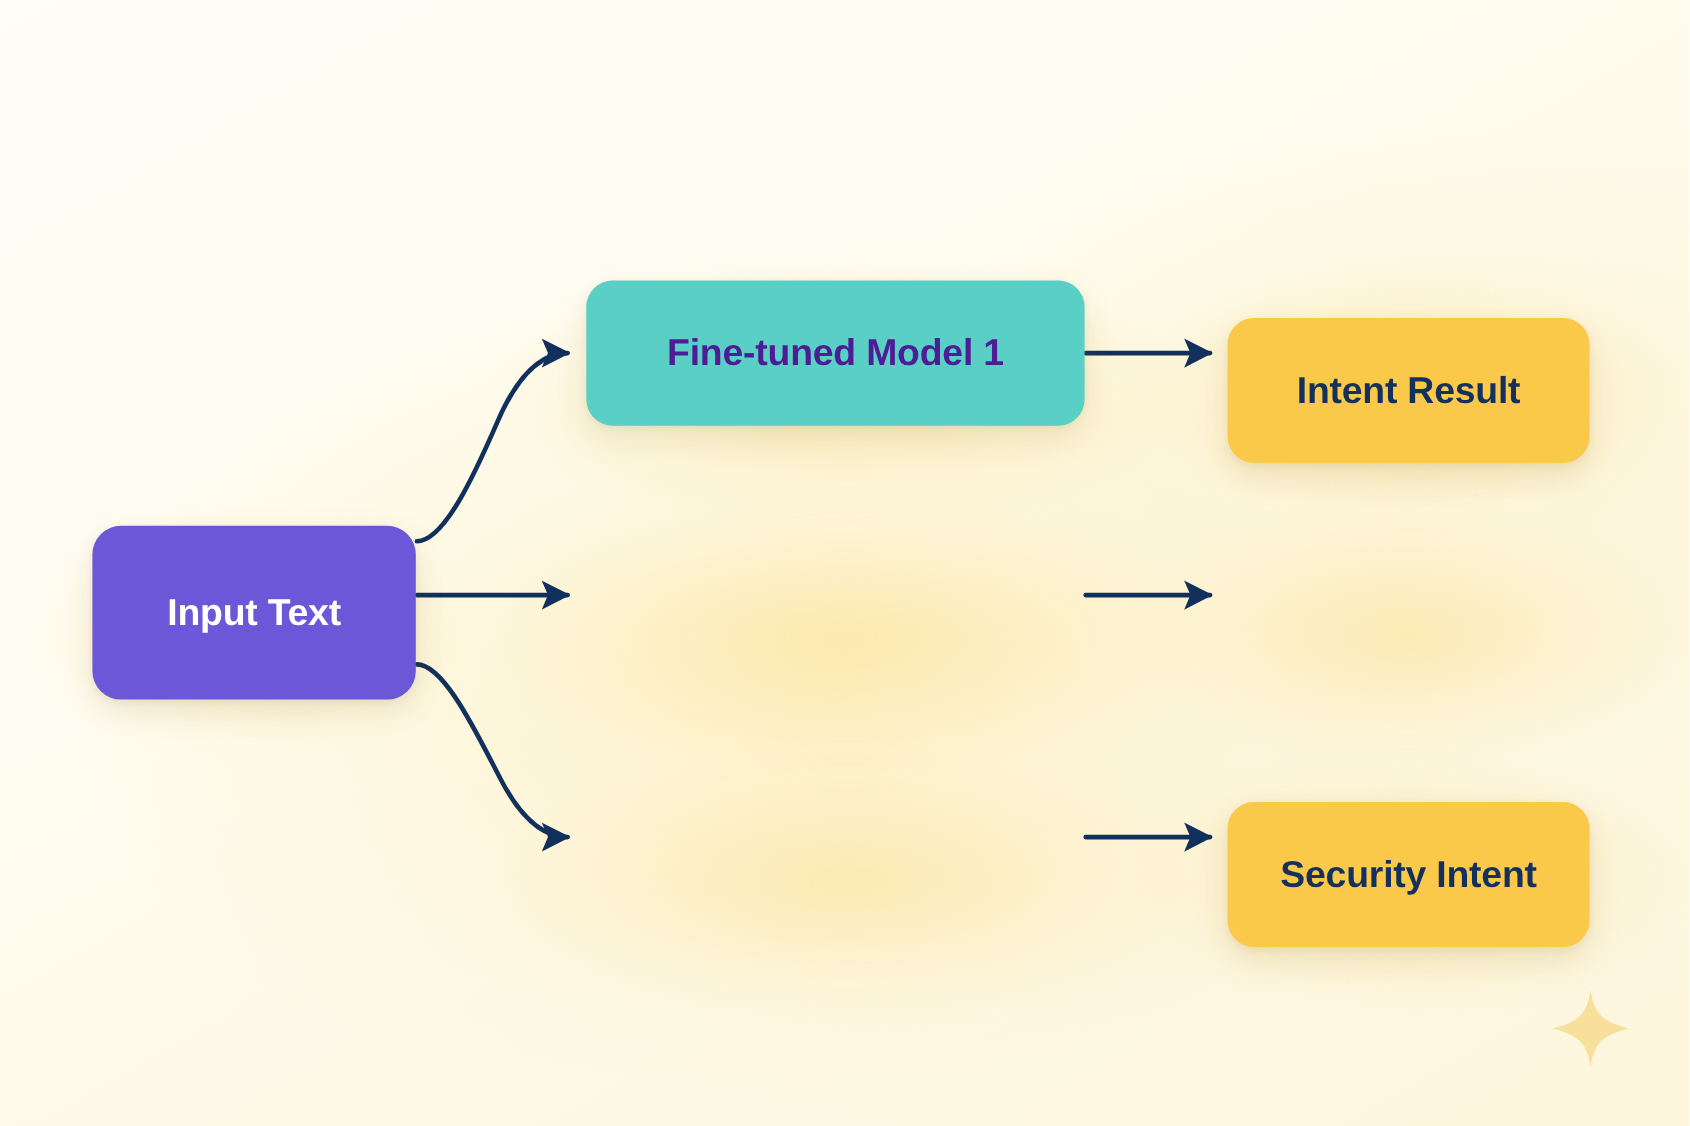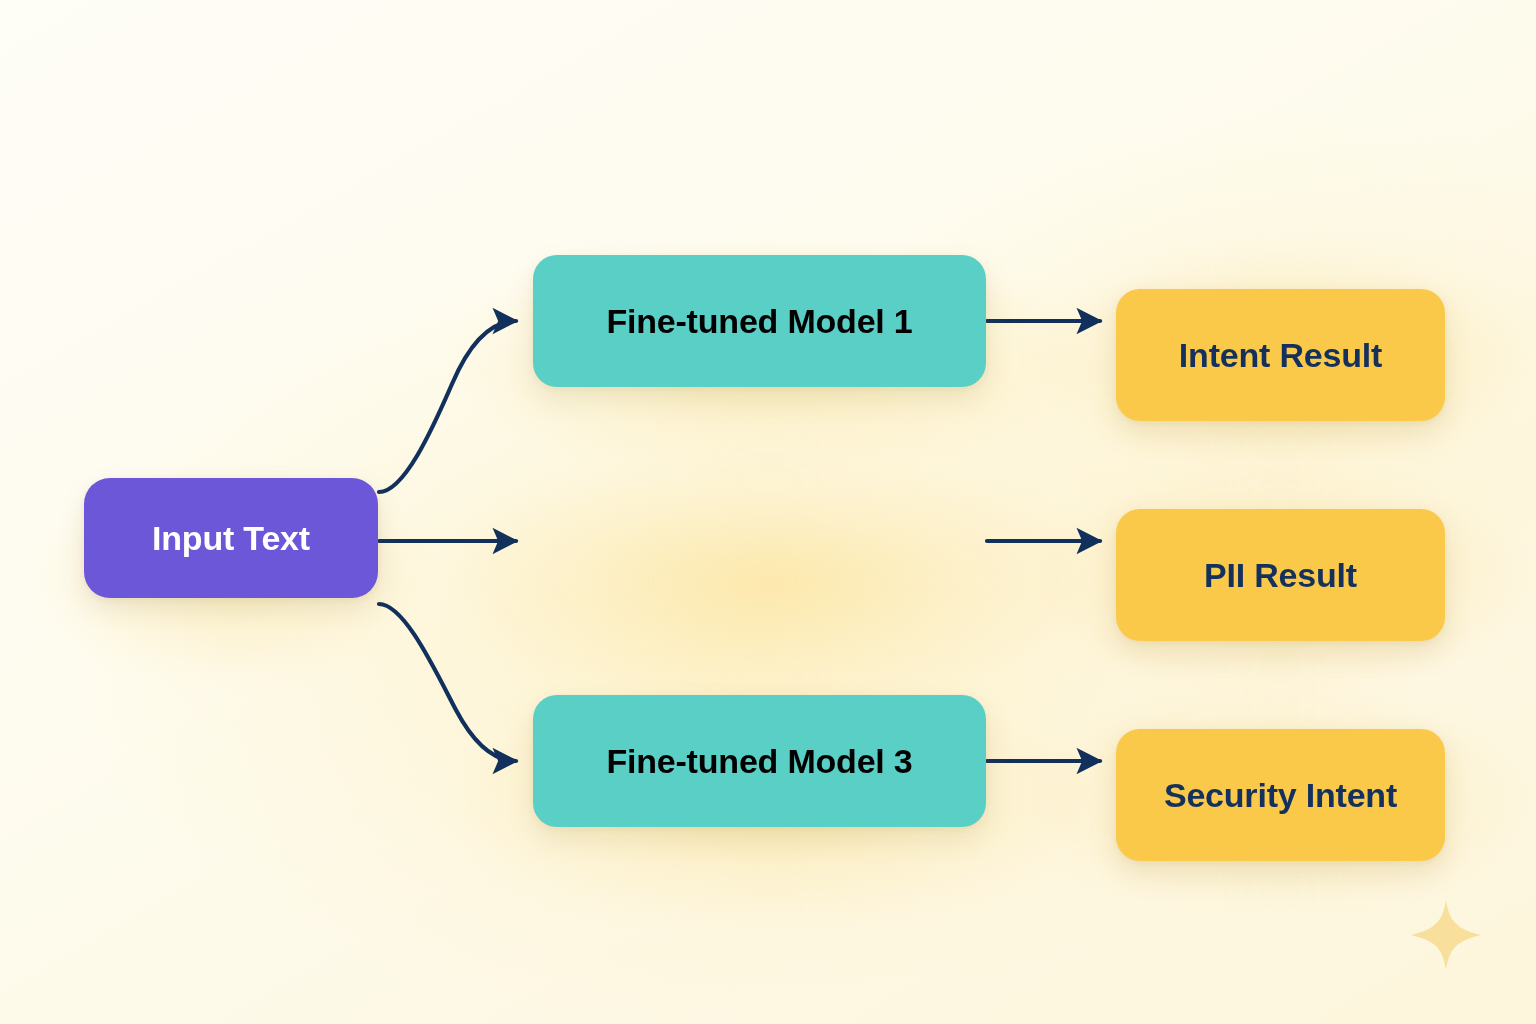--- a/index.html
+++ b/index.html
@@ -53,39 +53,39 @@
     z-index: 3;
   }
   .node-label {
     font-weight: bold;
     line-height: 1;
     white-space: nowrap;
   }
 
   .node-input {
     left: 84px; top: 478px;
-    width: 294px; height: 120px;
+    width: 294px; height: 158px;
     background: #6c57d8;
     border-radius: 26px;
     box-shadow: 0 10px 26px rgba(120,100,40,0.13), 0 2px 6px rgba(110,90,30,0.07);
   }
   .node-input .node-label {
     color: #ffffff;
     font-size: 34px;
   }
 
   .node-model {
     left: 533px;
     width: 453px; height: 132px;
     background: #5acfc5;
     border-radius: 24px;
     box-shadow: 0 12px 28px rgba(140,118,45,0.14), 0 2px 6px rgba(130,110,40,0.07);
   }
   .node-model .node-label {
-    color: #000000;
+    color: #4c1d95;
     font-size: 34px;
   }
 
   .node-result {
     left: 1116px;
     width: 329px; height: 132px;
     background: #fbc94a;
     border-radius: 24px;
     box-shadow: 0 12px 28px rgba(160,125,35,0.16), 0 2px 6px rgba(150,120,35,0.08);
     margin-top: 34px;
@@ -149,29 +149,23 @@
     <path d="M 987 761 L 1100 761" fill="none" stroke="#12305c" stroke-width="4.2" stroke-linecap="round" marker-end="url(#ah)"></path>
   </svg>
 
   <div class="node node-input">
     <span class="node-label">Input Text</span>
   </div>
 
   <div class="node node-model row-1">
     <span class="node-label">Fine-tuned Model 1</span>
   </div>
-  <div class="node node-model row-3">
-    <span class="node-label">Fine-tuned Model 3</span>
-  </div>
 
   <div class="node node-result row-1">
     <span class="node-label">Intent Result</span>
-  </div>
-  <div class="node node-result row-2">
-    <span class="node-label">PII Result</span>
   </div>
   <div class="node node-result row-3">
     <span class="node-label">Security Intent</span>
   </div>
 
   <svg id="sparkle" viewBox="0 0 100 100">
     <path d="M50 4 C54 30 62 42 96 50 C62 58 54 70 50 96 C46 70 38 58 4 50 C38 42 46 30 50 4 Z" fill="#f8e09c"></path>
   </svg>
 
 </div>

